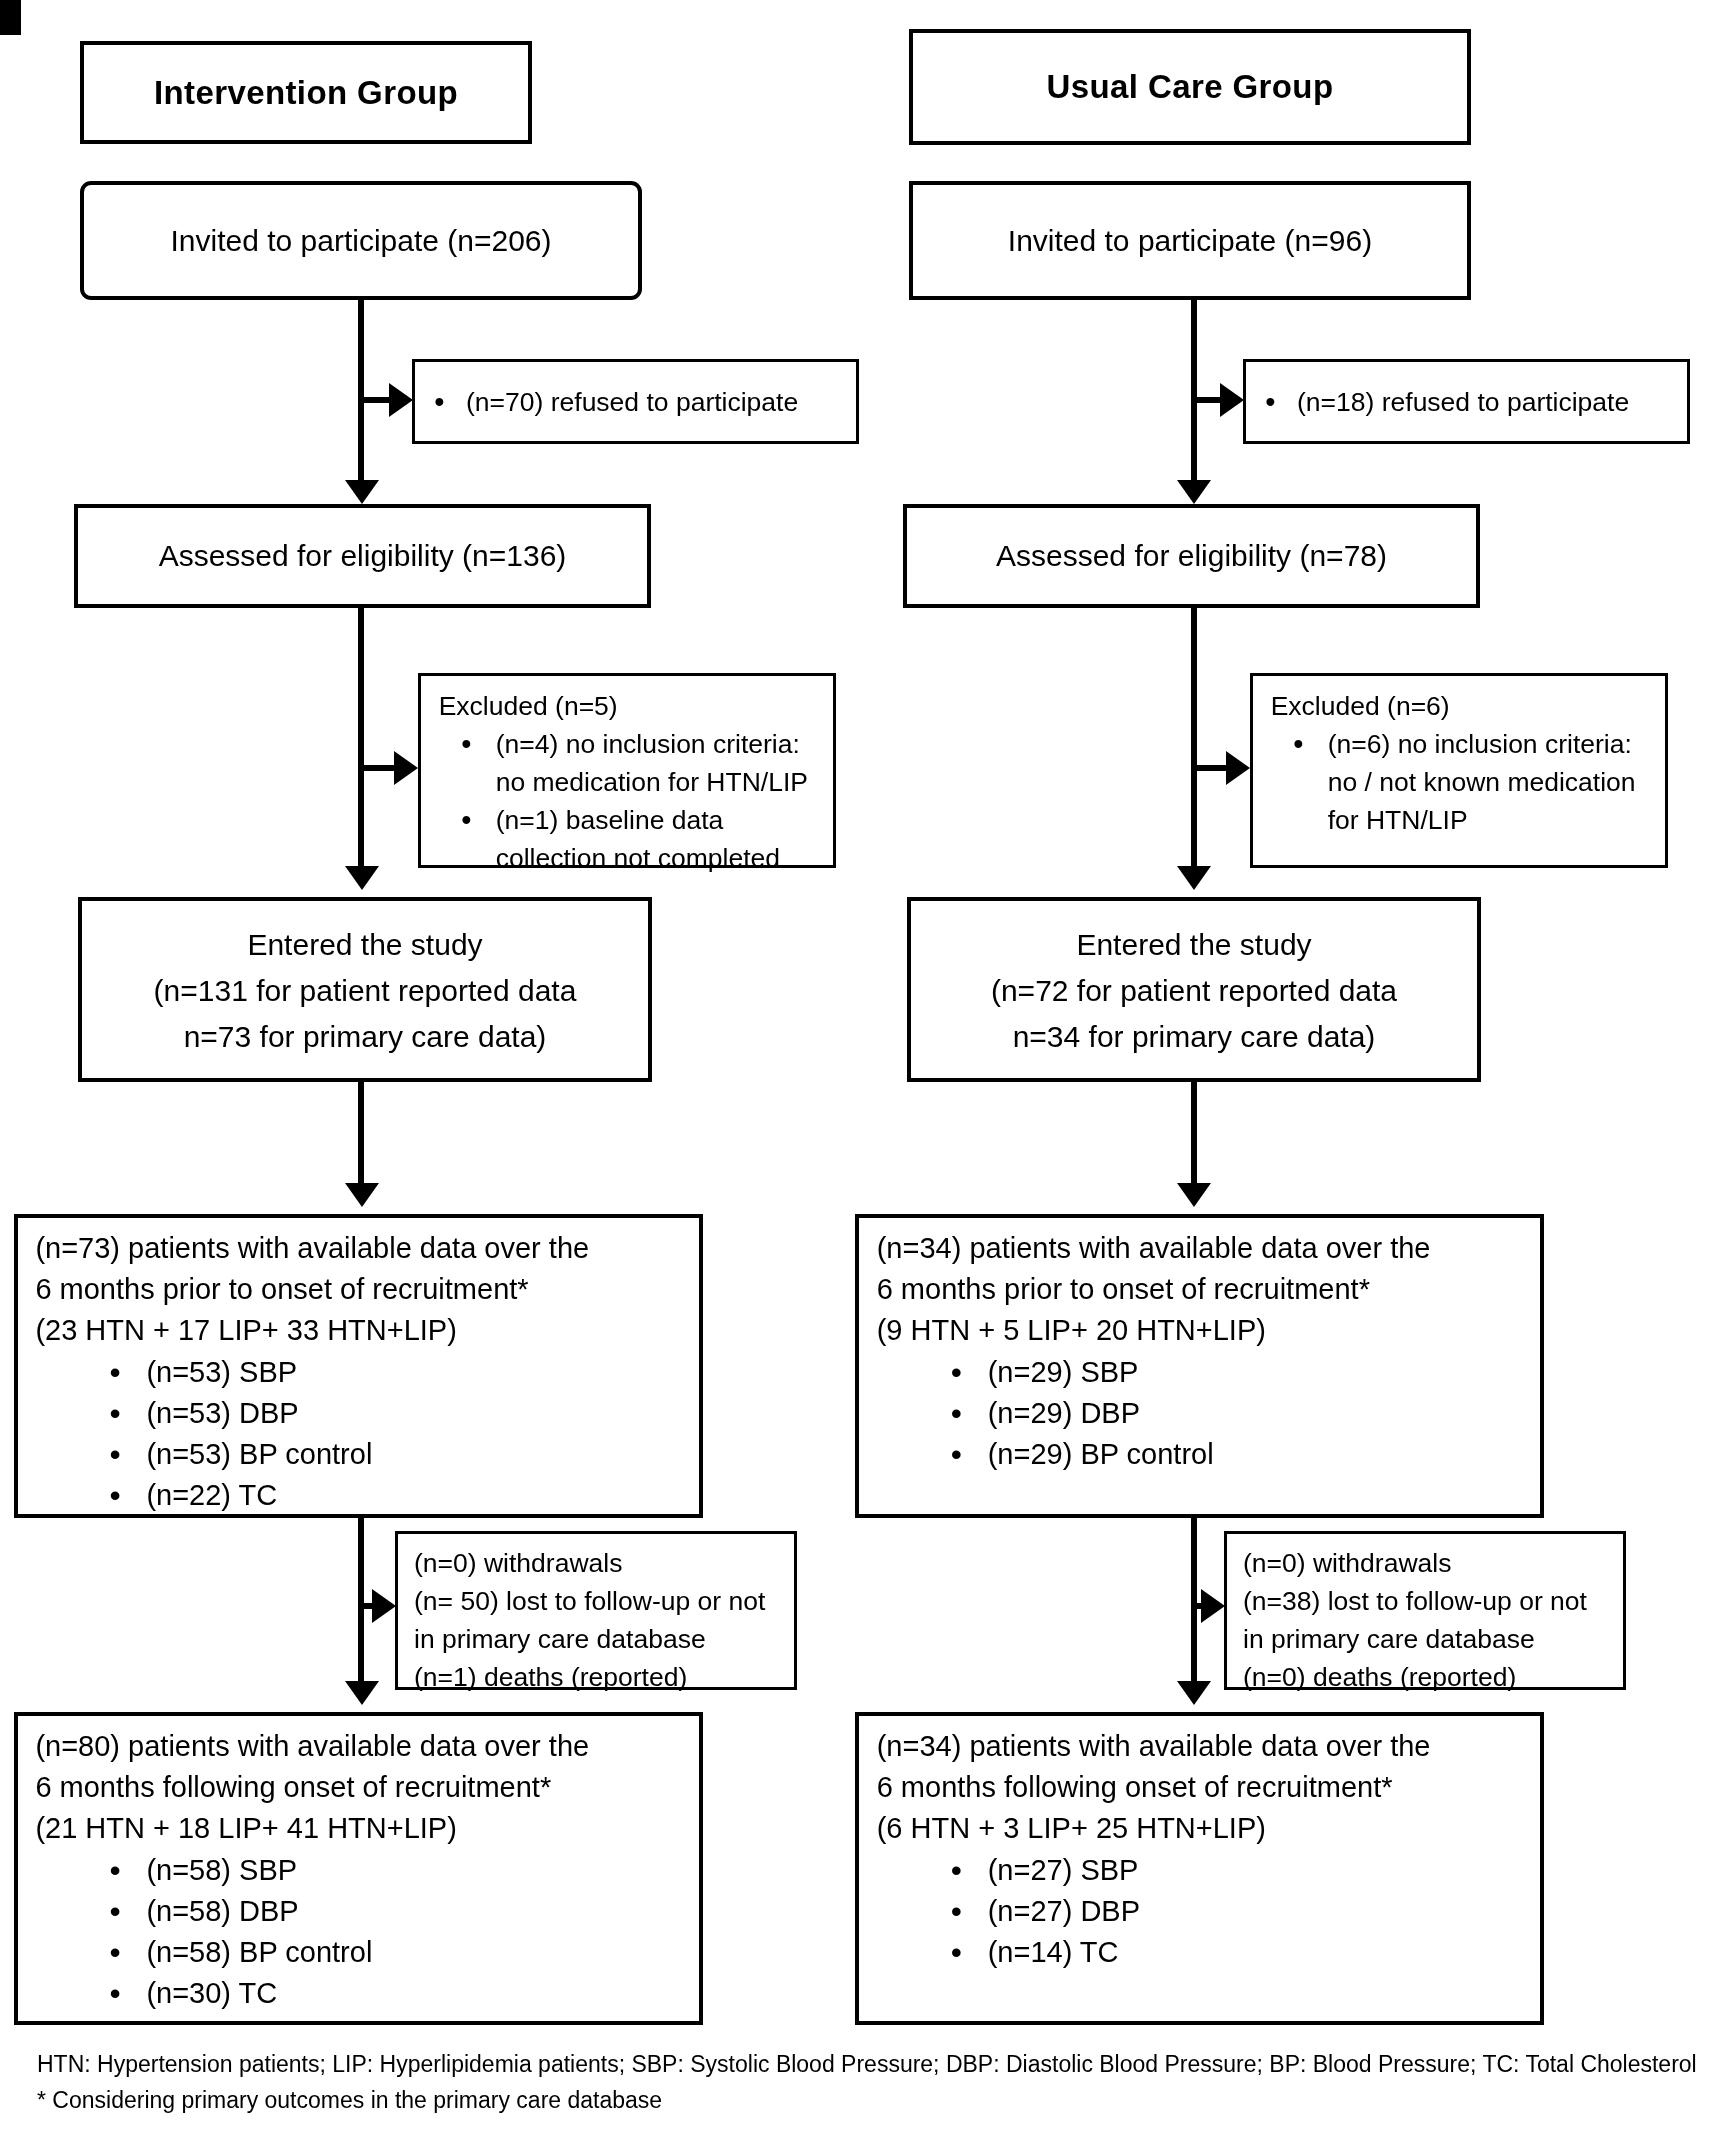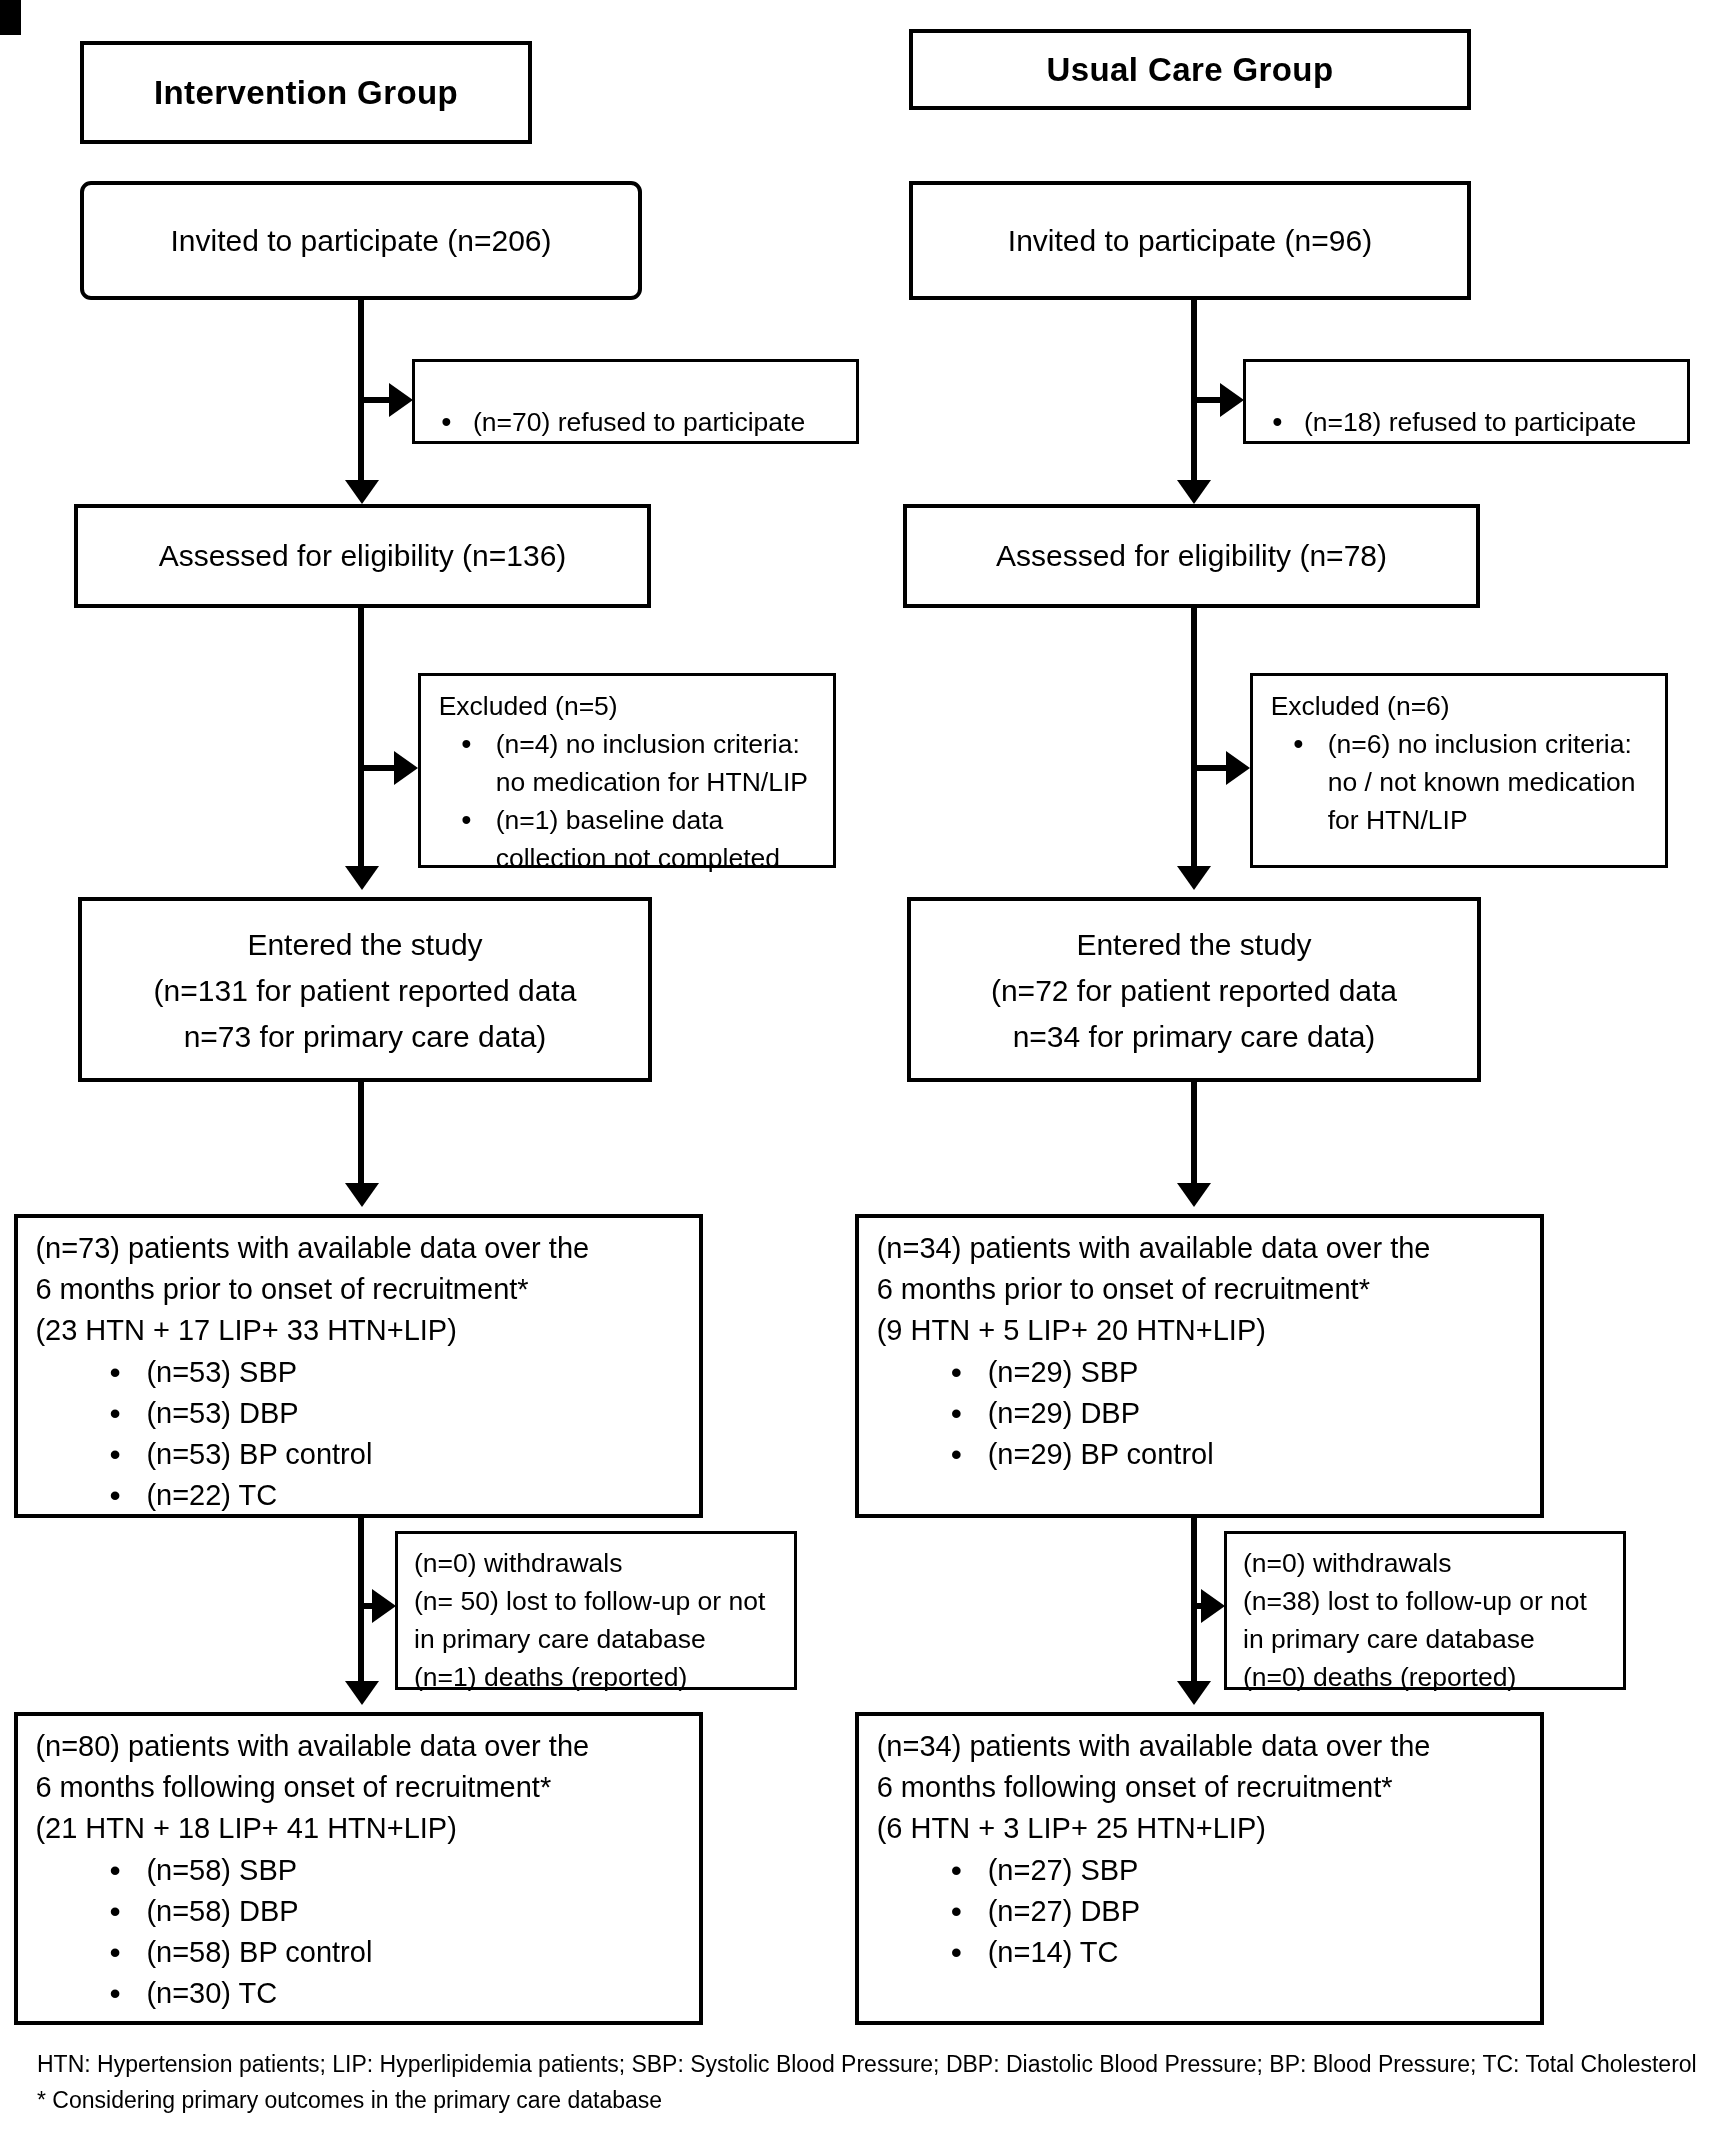--- a/index.html
+++ b/index.html
@@ -19,32 +19,32 @@
   #c0-invited  { left:80px;  top:181px;  width:562px; height:119px;border-radius:11px; }
   #c0-refused  { left:412px;  top:359px;  width:447px; height:85px; border-width:3.2px; }
   #c0-assessed { left:74px;   top:504px;  width:577px; height:104px; }
   #c0-excluded { left:418px;  top:673px;  width:418px; height:195px; border-width:3.2px; }
   #c0-entered  { left:78px;   top:897px; width:574px; height:185px; }
   #c0-pre      { left:13.7px;   top:1214px; width:689px; height:304px; }
   #c0-att      { left:395px;  top:1531px; width:402px; height:159px; border-width:3.2px; }
   #c0-post     { left:13.7px;   top:1712px; width:689px; height:313px; }
 
   
-  #c1-header   { left:909px; top:29px;   width:562px; height:81px; border-width:4.8px; }
+  #c1-header   { left:909px; top:29px;   width:562px; height:116px; border-width:4.8px; }
   #c1-invited  { left:909px; top:181px;  width:562px; height:119px; }
   #c1-refused  { left:1243px; top:359px;  width:447px; height:85px; border-width:3.2px; }
   #c1-assessed { left:903px; top:504px;  width:577px; height:104px; }
   #c1-excluded { left:1250px; top:673px;  width:418px; height:195px; border-width:3.2px; }
   #c1-entered  { left:907px; top:897px; width:574px; height:185px; }
   #c1-pre      { left:855px; top:1214px; width:689px; height:304px; }
   #c1-att      { left:1224px; top:1531px; width:402px; height:159px; border-width:3.2px; }
   #c1-post     { left:855px; top:1712px; width:689px; height:313px; }
 
   .side-box { font-size:26.5px; line-height:38px; }
-  .refused-box { display:flex; align-items:flex-end; padding-left:23px; }
+  .refused-box { display:flex; align-items:center; padding-left:16px; }
   .b-item { position:relative; padding-left:35px; }
   .b-item::before { content:"\2022"; position:absolute; left:3.2px; font-size:1.1em; }
 
   .excl { padding:11.2px 4.8px 0 17.7px; }
   .excl ul { margin:0; padding:0 0 0 21px; list-style:none; }
   .excl li { position:relative; padding-left:36px; }
   .excl li::before { content:"\2022"; position:absolute; left:1.6px; font-size:1.1em; }
 
   .entered { text-align:center; padding-top:21px; font-size:30px; line-height:46px; }
 

